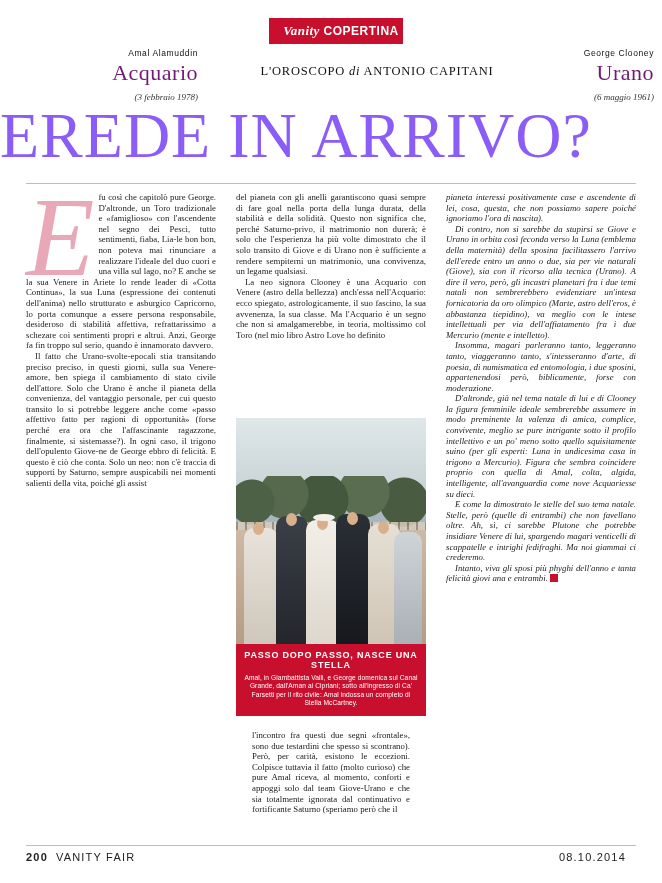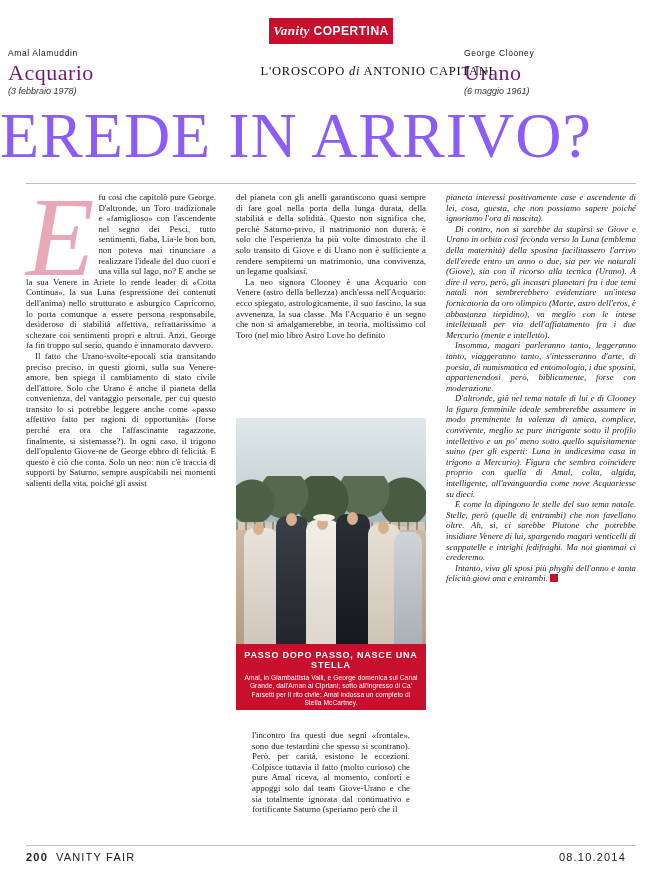--- a/index.html
+++ b/index.html
@@ -23,63 +23,64 @@
     left: 269px;
     top: 18px;
     width: 124px;
     height: 26px;
     background: #c8102e;
     color: #ffffff;
     display: flex;
     align-items: center;
     justify-content: center;
     letter-spacing: .4px;
+    padding-left: 10px;
   }
   .masthead .vanity {
     font-family: "Liberation Serif", serif;
     font-style: italic;
     font-size: 13px;
     font-weight: bold;
     margin-right: 4px;
   }
   .masthead .copertina {
     font-family: "Liberation Sans", sans-serif;
     font-size: 12px;
     font-weight: bold;
     letter-spacing: .5px;
   }
 
   
   .sign {
     position: absolute;
-    text-align: left;
+    text-align: right;
     width: 190px;
   }
   .sign.left { left: 8px; top: 48px; }
   .sign.right { left: 464px; top: 48px; }
   .sign .person {
     font-family: "Liberation Sans", sans-serif;
     font-size: 8.5px;
     letter-spacing: .6px;
     color: #111;
     margin-bottom: 3px;
   }
   .sign .zodiac {
     font-family: "Liberation Serif", serif;
     font-size: 22px;
     color: #701a75;
     letter-spacing: .5px;
     line-height: 1.05;
   }
   .sign .birth {
-    font-family: Liberation Sans, sans-serif;
+    font-family: Liberation Serif, serif;
     font-style: italic;
     font-size: 9px;
     color: #333;
-    margin-top: 2px;
+    margin-top: 8px;
   }
 
   .oroscopo {
     position: absolute;
     left: 0;
     top: 64px;
     width: 662px;
     text-align: center;
     font-family: "Liberation Serif", serif;
     font-size: 12.5px;
@@ -195,21 +196,21 @@
     background:#f3efe6;
   }
 
   .caption-box {
     position: absolute;
     left: 236px;
     top: 644px;
     width: 190px;
     background: #c8102e;
     color: #ffffff;
-    padding: 6px 8px 2px;
+    padding: 6px 8px 8px;
     box-sizing: border-box;
     text-align: center;
   }
   .caption-box .ctitle {
     font-family: "Liberation Sans", sans-serif;
     font-size: 9px;
     font-weight: bold;
     letter-spacing: .8px;
     margin-bottom: 4px;
   }
@@ -339,21 +340,21 @@
 
   <div class="col2-bottom">
     <p style="margin:16px;text-indent:0;">l'incontro fra questi due segni «frontale», sono due testardini che spesso si scontrano). Però, per carità, esistono le eccezioni. Colpisce tuttavia il fatto (molto curioso) che pure Amal riceva, al momento, conforti e appoggi solo dal team Giove-Urano e che sia totalmente ignorata dal continuativo e fortificante Saturno (speriamo però che il</p>
   </div>
 
   <div class="col col3">
     <p class="first">pianeta interessi positivamente case e ascendente di lei, cosa, questa, che non possiamo sapere poiché ignoriamo l'ora di nascita).</p>
     <p>Di contro, non si sarebbe da stupirsi se Giove e Urano in orbita così feconda verso la Luna (emblema della maternità) della sposina facilitassero l'arrivo dell'erede entro un anno o due, sia per vie naturali (Giove), sia con il ricorso alla tecnica (Urano). A dire il vero, però, gli incastri planetari fra i due temi natali non sembrerebbero evidenziare un'intesa fornicatoria da oro olimpico (Marte, astro dell'eros, è abbastanza tiepidino), va meglio con le intese intellettuali per via dell'affiatamento fra i due Mercurio (mente e intelletto).</p>
     <p>Insomma, magari parleranno tanto, leggeranno tanto, viaggeranno tanto, s'intesseranno d'arte, di poesia, di numismatica ed entomologia, i due sposini, appartenendosi però, biblicamente, forse con moderazione.</p>
     <p>D'altronde, già nel tema natale di lui e di Clooney la figura femminile ideale sembrerebbe assumere in modo preminente la valenza di amica, complice, convivente, meglio se pure intrigante sotto il profilo intellettivo e un po' meno sotto quello squisitamente suino (per gli esperti: Luna in undicesima casa in trigono a Mercurio). Figura che sembra coincidere proprio con quella di Amal, colta, algida, intelligente, all'avanguardia come nove Acquariesse su dieci.</p>
-    <p>E come la dipingono le stelle del suo tema natale. Stelle, però (quelle di entrambi) che non favellano oltre. Ah, sì, ci sarebbe Plutone che potrebbe insidiare Venere di lui, spargendo magari venticelli di scappatelle e intrighi fedifraghi. Ma noi giammai ci crederemo.</p>
+    <p>E come la dimostrato le stelle del suo tema natale. Stelle, però (quelle di entrambi) che non favellano oltre. Ah, sì, ci sarebbe Plutone che potrebbe insidiare Venere di lui, spargendo magari venticelli di scappatelle e intrighi fedifraghi. Ma noi giammai ci crederemo.</p>
     <p><span>Intanto, viva gli sposi più phyghi dell'anno e tanta felicità giovi ana e entrambi.</span><span class="endmark">V</span></p>
   </div>
 
   <div class="credit-wrap">
     
   </div>
 
   <div class="footer-rule"></div>
   <div class="folio folio-left">
     <span class="num">200</span><span>VANITY FAIR</span>

